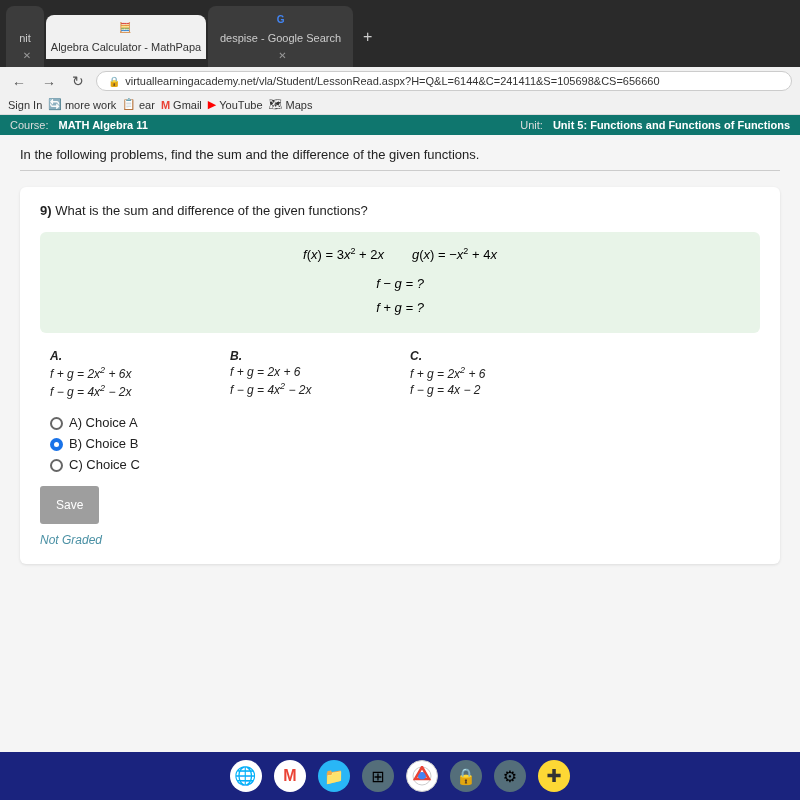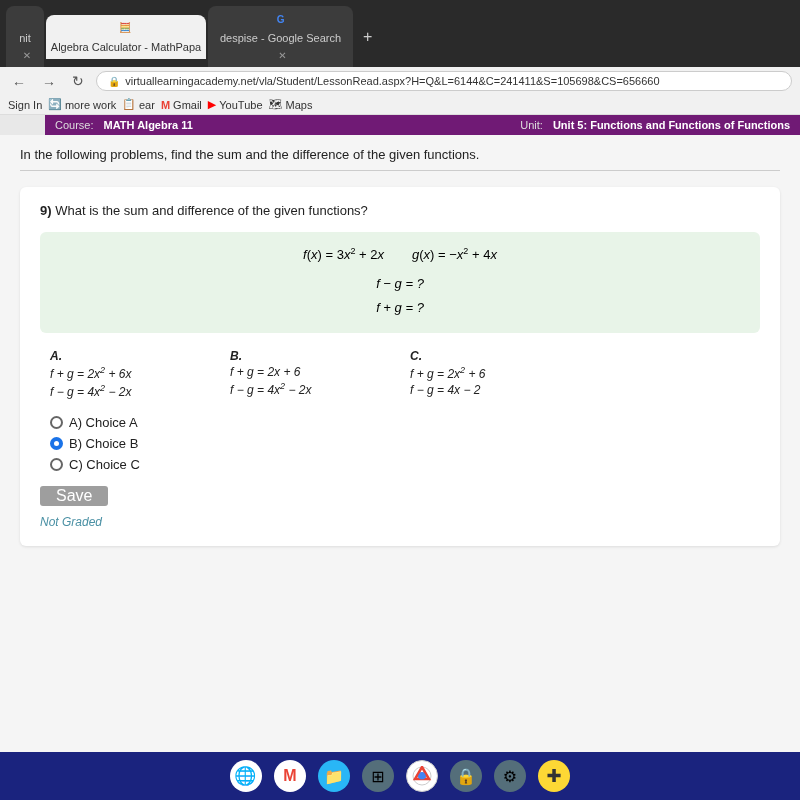--- a/index.html
+++ b/index.html
@@ -130,28 +130,27 @@
 
     
     .page-content {
       background: #e8e8e8;
       width: 100%;
       height: calc(800px - 110px);
       overflow: hidden;
     }
 
     .course-bar {
-      background: #701a75;
+      background: #0f766e;
       display: flex;
       align-items: center;
       padding: 4px 10px;
       gap: 10px;
       font-size: 11px;
       color: white;
-      margin-left: 45px;
     }
 
     .course-label {
       color: #ddd;
       font-size: 11px;
     }
 
     .course-name {
       font-size: 11px;
       font-weight: bold;
@@ -234,21 +233,21 @@
     .radio-options {
       display: flex;
       flex-direction: column;
       gap: 6px;
       margin-bottom: 14px;
       padding-left: 10px;
     }
 
     .radio-option {
       display: flex;
-      align-items: center;
+      align-items: flex-end;
       gap: 6px;
       font-size: 13px;
       color: #222;
     }
 
     .radio-circle {
       width: 13px;
       height: 13px;
       border-radius: 50%;
       border: 2px solid #666;
@@ -268,23 +267,23 @@
       width: 5px;
       height: 5px;
       border-radius: 50%;
       background: white;
     }
 
     .save-btn {
       background: #9e9e9e;
       color: white;
       border: none;
-      padding: 1px 16px;
+      padding: 12px 16px;
       border-radius: 3px;
-      font-size: 16px;
+      font-size: 12px;
       cursor: pointer;
       margin-bottom: 6px;
     }
 
     .not-graded {
       font-size: 12px;
       color: #4a90a4;
       font-style: italic;
     }
 

